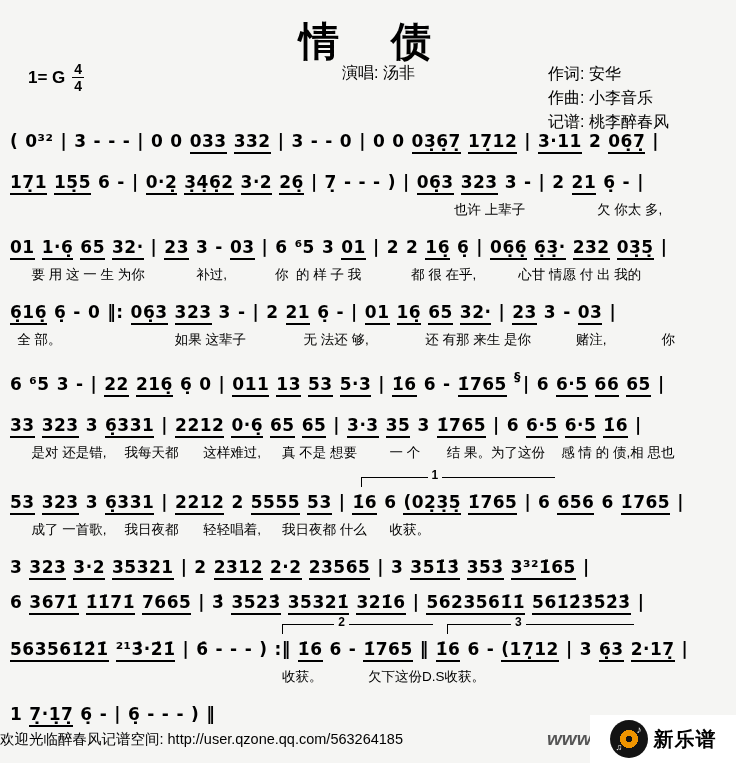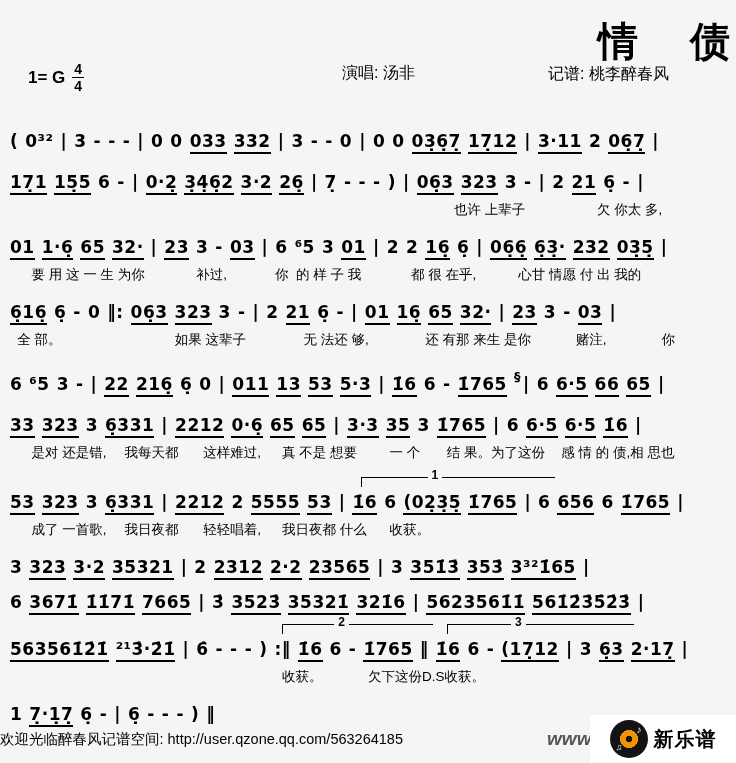--- a/index.html
+++ b/index.html
@@ -5,21 +5,21 @@
   html,body{margin:0;padding:0;}
   body{
     width:736px;height:763px;overflow:hidden;
     background:#f5f5f3;color:#000;
     font-family:"Liberation Sans","DejaVu Sans",sans-serif;
     position:relative;
   }
   
   .header{position:relative;height:128px;}
   .title{
-    text-align:right;font-size:40px;font-weight:bold;
+    text-align:center;font-size:40px;font-weight:bold;
     letter-spacing:6px;padding-top:14px;
     font-family:"Liberation Serif","DejaVu Serif",serif;
   }
   .keysig{
     position:absolute;left:28px;top:62px;
     font-size:17px;font-weight:bold;display:flex;align-items:center;gap:7px;
   }
   .frac{display:inline-flex;flex-direction:column;align-items:center;line-height:1;font-size:14px;font-weight:bold;}
   .frac .num{border-bottom:1.5px solid #000;padding:0 2px 1px;}
   .frac .den{padding-top:1px;}
@@ -75,20 +75,22 @@
   <div class="title">情　债</div>
   <div class="keysig">
     <span>1= G</span>
     <span class="frac">
       <span class="num">4</span>
       <span class="den">4</span>
     </span>
   </div>
   <div class="singer">演唱: 汤非</div>
   <div class="credits">
+    <div>作词: 安华</div>
+    <div>作曲: 小李音乐</div>
     <div>记谱: 桃李醉春风</div>
   </div>
 </div>
 
 <div class="score">
     <div class="system">
       <div class="notes"><span>(</span><span>0³²</span><span>|</span><span>3</span><span>-</span><span>-</span><span>-</span><span>|</span><span>0</span><span>0</span><span class="beam">033</span><span class="beam">332</span><span>|</span><span>3</span><span>-</span><span>-</span><span>0</span><span>|</span><span>0</span><span>0</span><span class="beam">03̣6̣7̣</span><span class="beam">17̣12</span><span>|</span><span class="beam">3·11</span><span>2</span><span class="beam">06̣7̣</span><span>|</span></div>
     </div>
     <div class="system">
       <div class="notes"><span class="beam">17̣1</span><span class="beam">15̣5</span><span>6</span><span>-</span><span>|</span><span class="beam">0·2̣</span><span class="beam">3̣4̣6̣2</span><span class="beam">3·2</span><span class="beam">26̣</span><span>|</span><span>7̣</span><span>-</span><span>-</span><span>-</span><span>)</span><span>|</span><span class="beam">06̣3</span><span class="beam">323</span><span>3</span><span>-</span><span>|</span><span>2</span><span class="beam">21</span><span>6̣</span><span>-</span><span>|</span></div>

